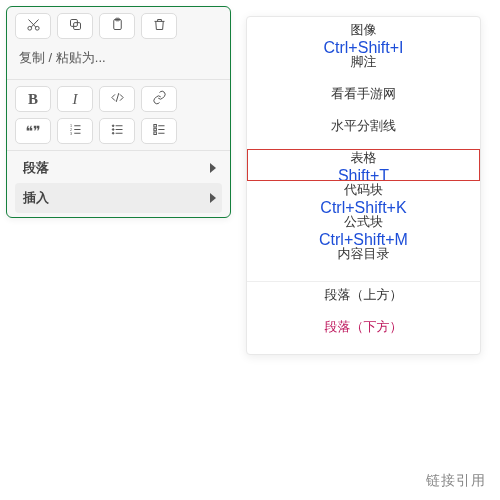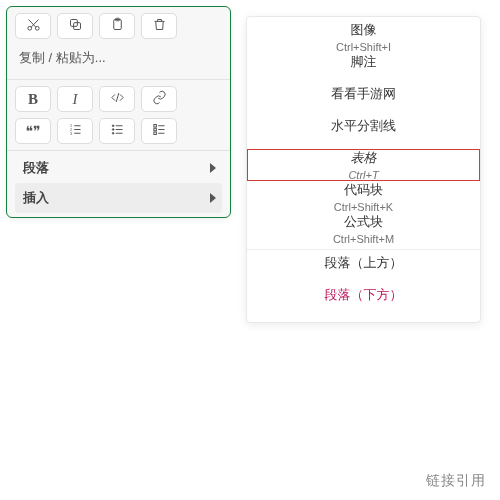--- a/index.html
+++ b/index.html
@@ -92,27 +92,26 @@
     display: flex;
     align-items: center;
     justify-content: space-between;
     height: 32px;
     padding: 0 16px;
     color: #333;
     cursor: pointer;
     flex-direction: column;
   }
   .sub-item .shortcut {
-    color: #737373;
-    font-size: 11px;
+    color: #1d4ed8;
+    font-size: 16px;
   }
   .sub-item.highlight {
     outline: 1.5px solid #d33b36;
     outline-offset: -1px;
-    font-style: italic;
   }
   .sub-sep {
     height: 1px;
     background: #eee;
     margin: 4px 0;
   }
   .sub-item.dim span:first-child { color: #be185d; }
 
   .watermark {
     position: absolute;
@@ -255,30 +254,34 @@
       <div class="sub-item">
         <span>看看手游网</span>
         <span class="shortcut"></span>
       </div>
       <div class="sub-item">
         <span>水平分割线</span>
         <span class="shortcut"></span>
       </div>
       <div class="sub-item highlight">
         <span>表格</span>
-        <span class="shortcut">Ctrl+T</span>
+        <span class="shortcut">Shift+T</span>
       </div>
       <div class="sub-item">
         <span>代码块</span>
         <span class="shortcut">Ctrl+Shift+K</span>
       </div>
       <div class="sub-item">
         <span>公式块</span>
         <span class="shortcut">Ctrl+Shift+M</span>
       </div>
+      <div class="sub-item">
+        <span>内容目录</span>
+        <span class="shortcut"></span>
+      </div>
     </div>
   <div class="sub-sep"></div>
   <div id="sub-after">
       <div class="sub-item">
         <span>段落（上方）</span>
         <span class="shortcut"></span>
       </div>
       <div class="sub-item dim">
         <span>段落（下方）</span>
         <span class="shortcut"></span>

